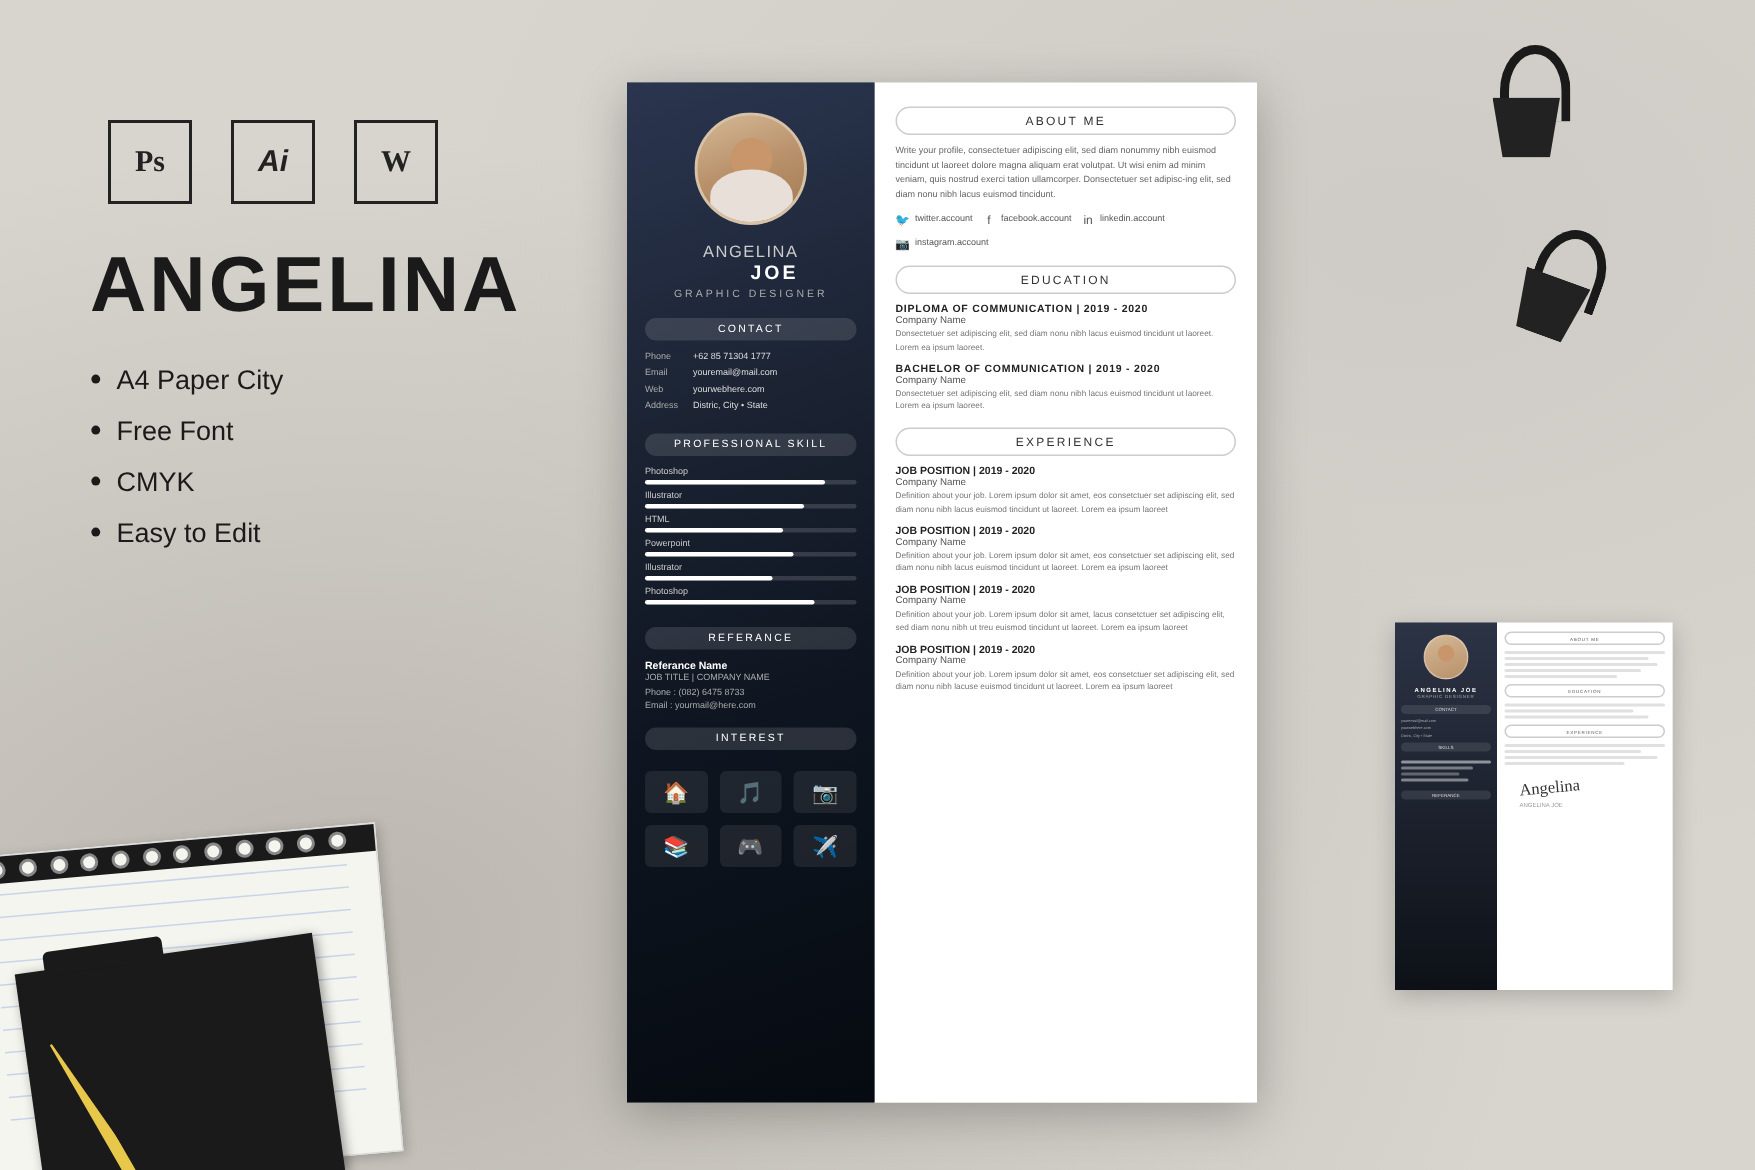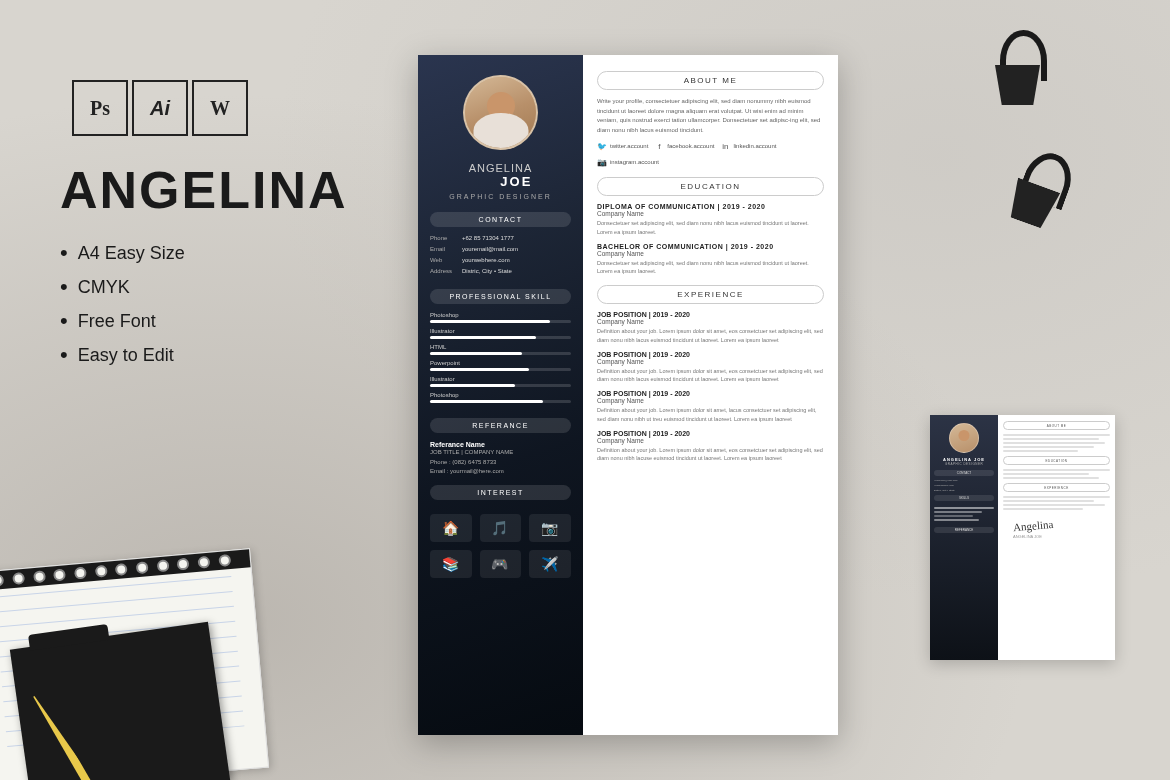--- a/index.html
+++ b/index.html
@@ -18,21 +18,21 @@
     
     .left-panel {
       position: absolute;
       left: 60px;
       top: 80px;
       width: 330px;
     }
 
     .software-icons {
       display: flex;
-      gap: 4px;
+      gap: 26px;
       margin-bottom: 24px;
       padding-left: 12px;
     }
 
     .sw-icon {
       width: 56px;
       height: 56px;
       border: 2px solid #222;
       display: flex;
       align-items: center;
@@ -674,23 +674,23 @@
 <div class="binder-clip-bottom"></div>
 
 <div class="left-panel">
   <div class="software-icons">
     <div class="sw-icon ps">Ps</div>
     <div class="sw-icon ai">Ai</div>
     <div class="sw-icon wd">W</div>
   </div>
   <div class="feature-title">ANGELINA</div>
   <ul class="feature-list">
-    <li>A4 Easy Size</li>
+    <li>A4 Paper City</li>
+    <li>Free Font</li>
     <li>CMYK</li>
-    <li>Free Font</li>
     <li>Easy to Edit</li>
   </ul>
 </div>
 
 <div class="cv-main">
 
   <div class="cv-left">
     <div class="cv-left-bg"></div>
     <div class="cv-left-content">
 

